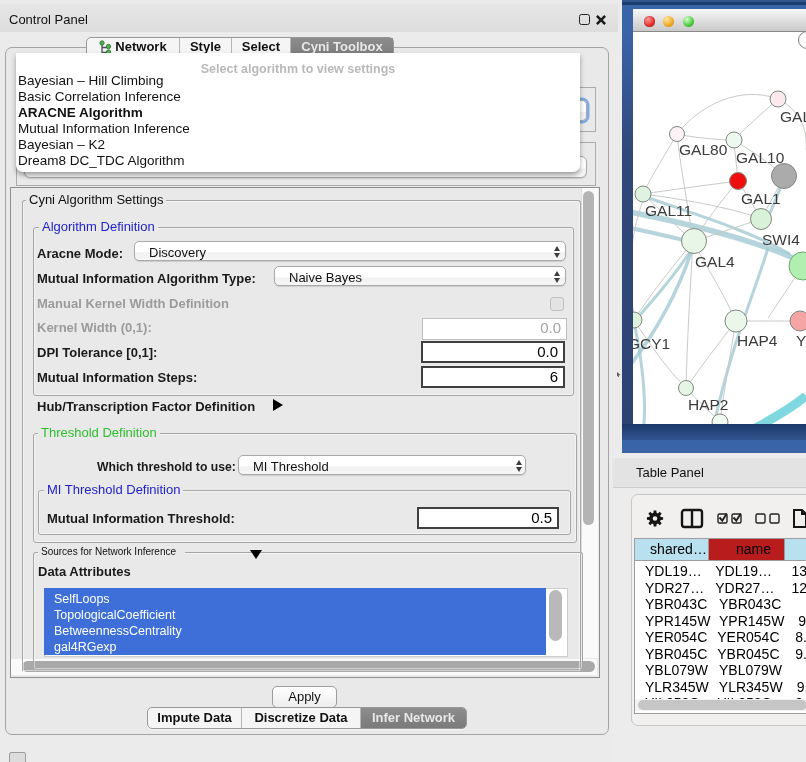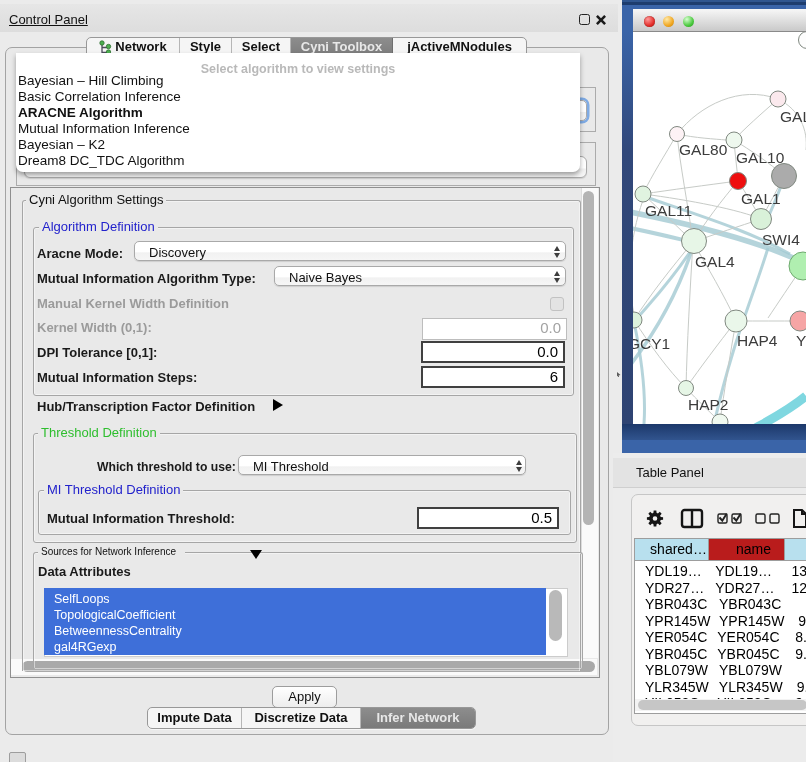--- a/index.html
+++ b/index.html
@@ -27,38 +27,37 @@
 .seg .sel{background:linear-gradient(#8d8d8d,#7a7a7a);color:#e8e8e8;border-right-color:#6f6f6f;}
 .liW{color:#fff;font-size:12.5px;line-height:16px;padding-left:10px;white-space:nowrap;}
 </style>
 </head>
 <body>
 <div class="abs" style="left:2px;top:0;width:1.5px;height:2.5px;background:#6a6a6a;"></div>
 
 <div class="abs" style="left:0;top:0;width:613px;height:762px;background:#ebebeb;"></div>
 
 <div class="abs" style="left:0;top:4px;width:618px;height:28px;background:linear-gradient(#e6e6e6,#dddddd);"></div>
-<div class="abs" style="left:9px;top:12px;font-size:13px;color:#111;text-decoration:underline;">Control Panel</div>
+<div class="abs" style="left:9px;top:12px;font-size:13px;color:#111;">Control Panel</div>
 <div class="abs" style="left:579px;top:14px;width:9px;height:9px;border:1.6px solid #222;border-radius:2.5px;"></div>
 <svg class="abs" style="left:596px;top:14.5px;" width="10" height="10" viewBox="0 0 10 10">
     <path fill="#1a1a1a" d="M1.8 0 L5 3.2 L8.2 0 L10 1.8 L6.8 5 L10 8.2 L8.2 10 L5 6.8 L1.8 10 L0 8.2 L3.2 5 L0 1.8 Z"></path>
   </svg>
 
 <div class="seg segtop" style="left:86px;top:37px;">
   <div class="it" style="width:93px;padding:0;position:relative;text-align:center;padding-left:0;box-sizing:border-box;"><span style="padding-left:16px;">
     <svg class="abs" style="left:12px;top:2px;" width="14" height="14" viewBox="0 0 14 13">
       <path d="M3 3 L3 12 L9 12 M3 7 L9 7" stroke="#4d4d5c" stroke-width="1.3" fill="none"></path>
       <circle cx="3" cy="2.5" r="2.2" fill="#4caf50" stroke="#2e7031" stroke-width="0.8"></circle>
       <circle cx="9.5" cy="6" r="2.2" fill="#4caf50" stroke="#2e7031" stroke-width="0.8"></circle>
       <circle cx="9.5" cy="11.5" r="2.2" fill="#4caf50" stroke="#2e7031" stroke-width="0.8"></circle>
     </svg>Network</span></div>
   <div class="it" style="width:52px;padding:0;text-align:center;box-sizing:border-box;">Style</div>
   <div class="it" style="width:59px;padding:0;text-align:center;box-sizing:border-box;">Select</div>
   <div class="it sel" style="width:102px;padding:0;text-align:center;box-sizing:border-box;">Cyni Toolbox</div>
-  <div class="it" style="width:133px;padding:0;text-align:center;box-sizing:border-box;">jActiveMNodules</div>
 </div>
 
 <div class="abs" style="left:5px;top:47px;width:602px;height:686px;border:1px solid #a3a3a3;border-radius:7px;background:#e9e9e9;"></div>
 
 <div class="abs" style="left:16px;top:87px;width:578px;height:43px;border:1px solid #ababab;"></div>
 <div class="combo" style="left:24px;top:100px;width:561px;height:19px;box-shadow:0 0 0 2.5px #7fabe4;"></div>
 <div class="abs" style="left:16px;top:142px;width:578px;height:42px;border:1px solid #ababab;"></div>
 <div class="combo" style="left:24px;top:156px;width:561px;height:20px;border-radius:6px;"></div>
 
 <div class="abs" style="left:10px;top:187px;width:588px;height:489px;border:1px solid #8f8f8f;background:#e9e9e9;"></div>
@@ -129,21 +128,21 @@
   <div class="liW">BetweennessCentrality</div>
   <div class="liW">gal4RGexp</div>
 </div>
 <div class="abs" style="left:549px;top:590px;width:13px;height:51px;background:#b9b9b9;border-radius:7px;"></div>
 
 <div class="abs" style="left:272px;top:686px;width:63px;height:20px;background:linear-gradient(#fff,#ededed);border:1px solid #9d9d9d;border-radius:5px;font-size:13px;text-align:center;line-height:19px;color:#111;">Apply</div>
 
 <div class="seg" style="left:147px;top:707px;">
   <div class="it" style="width:94px;padding:0;text-align:center;box-sizing:border-box;">Impute Data</div>
   <div class="it" style="width:119px;padding:0;text-align:center;box-sizing:border-box;">Discretize Data</div>
-  <div class="it sel" style="width:114px;padding:0;text-align:center;box-sizing:border-box;border-radius:0 4px 4px 0;">Infer Network</div>
+  <div class="it sel" style="width:105px;padding:0;text-align:center;box-sizing:border-box;border-radius:0 4px 4px 0;">Infer Network</div>
 </div>
 
 <div class="abs" style="left:9px;top:752px;width:15px;height:12px;background:#dcdcdc;border:1px solid #9d9d9d;border-radius:2px;"></div>
 
 <div class="abs" style="left:16px;top:52.5px;width:564px;height:119.5px;background:#fff;border-radius:0 0 7px 7px;box-shadow:0 3px 5px rgba(0,0,0,0.35);z-index:30;"></div>
 <div class="abs b" style="left:16px;top:62px;width:564px;text-align:center;font-size:12.5px;color:#b9b9b9;z-index:31;">Select algorithm to view settings</div>
 <div class="abs" style="left:18px;top:73px;z-index:31;font-size:13.5px;color:#111;line-height:16px;">
   Bayesian – Hill Climbing<br>
   Basic Correlation Inference<br>
   <span class="b">ARACNE Algorithm</span><br>

